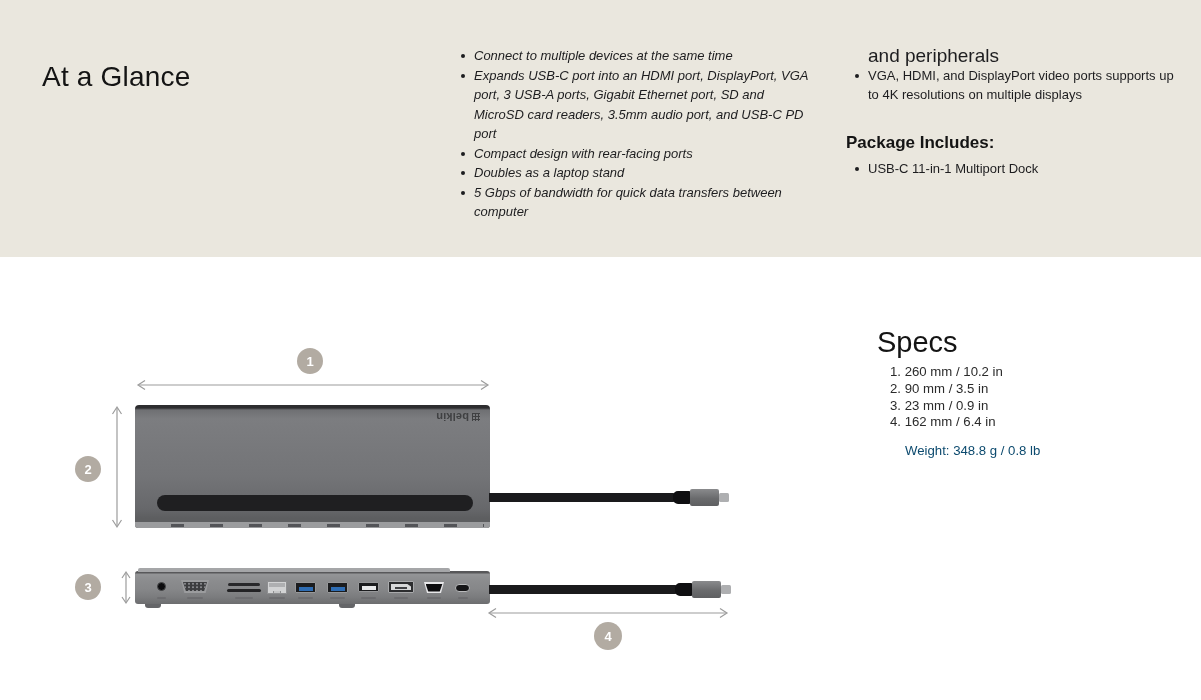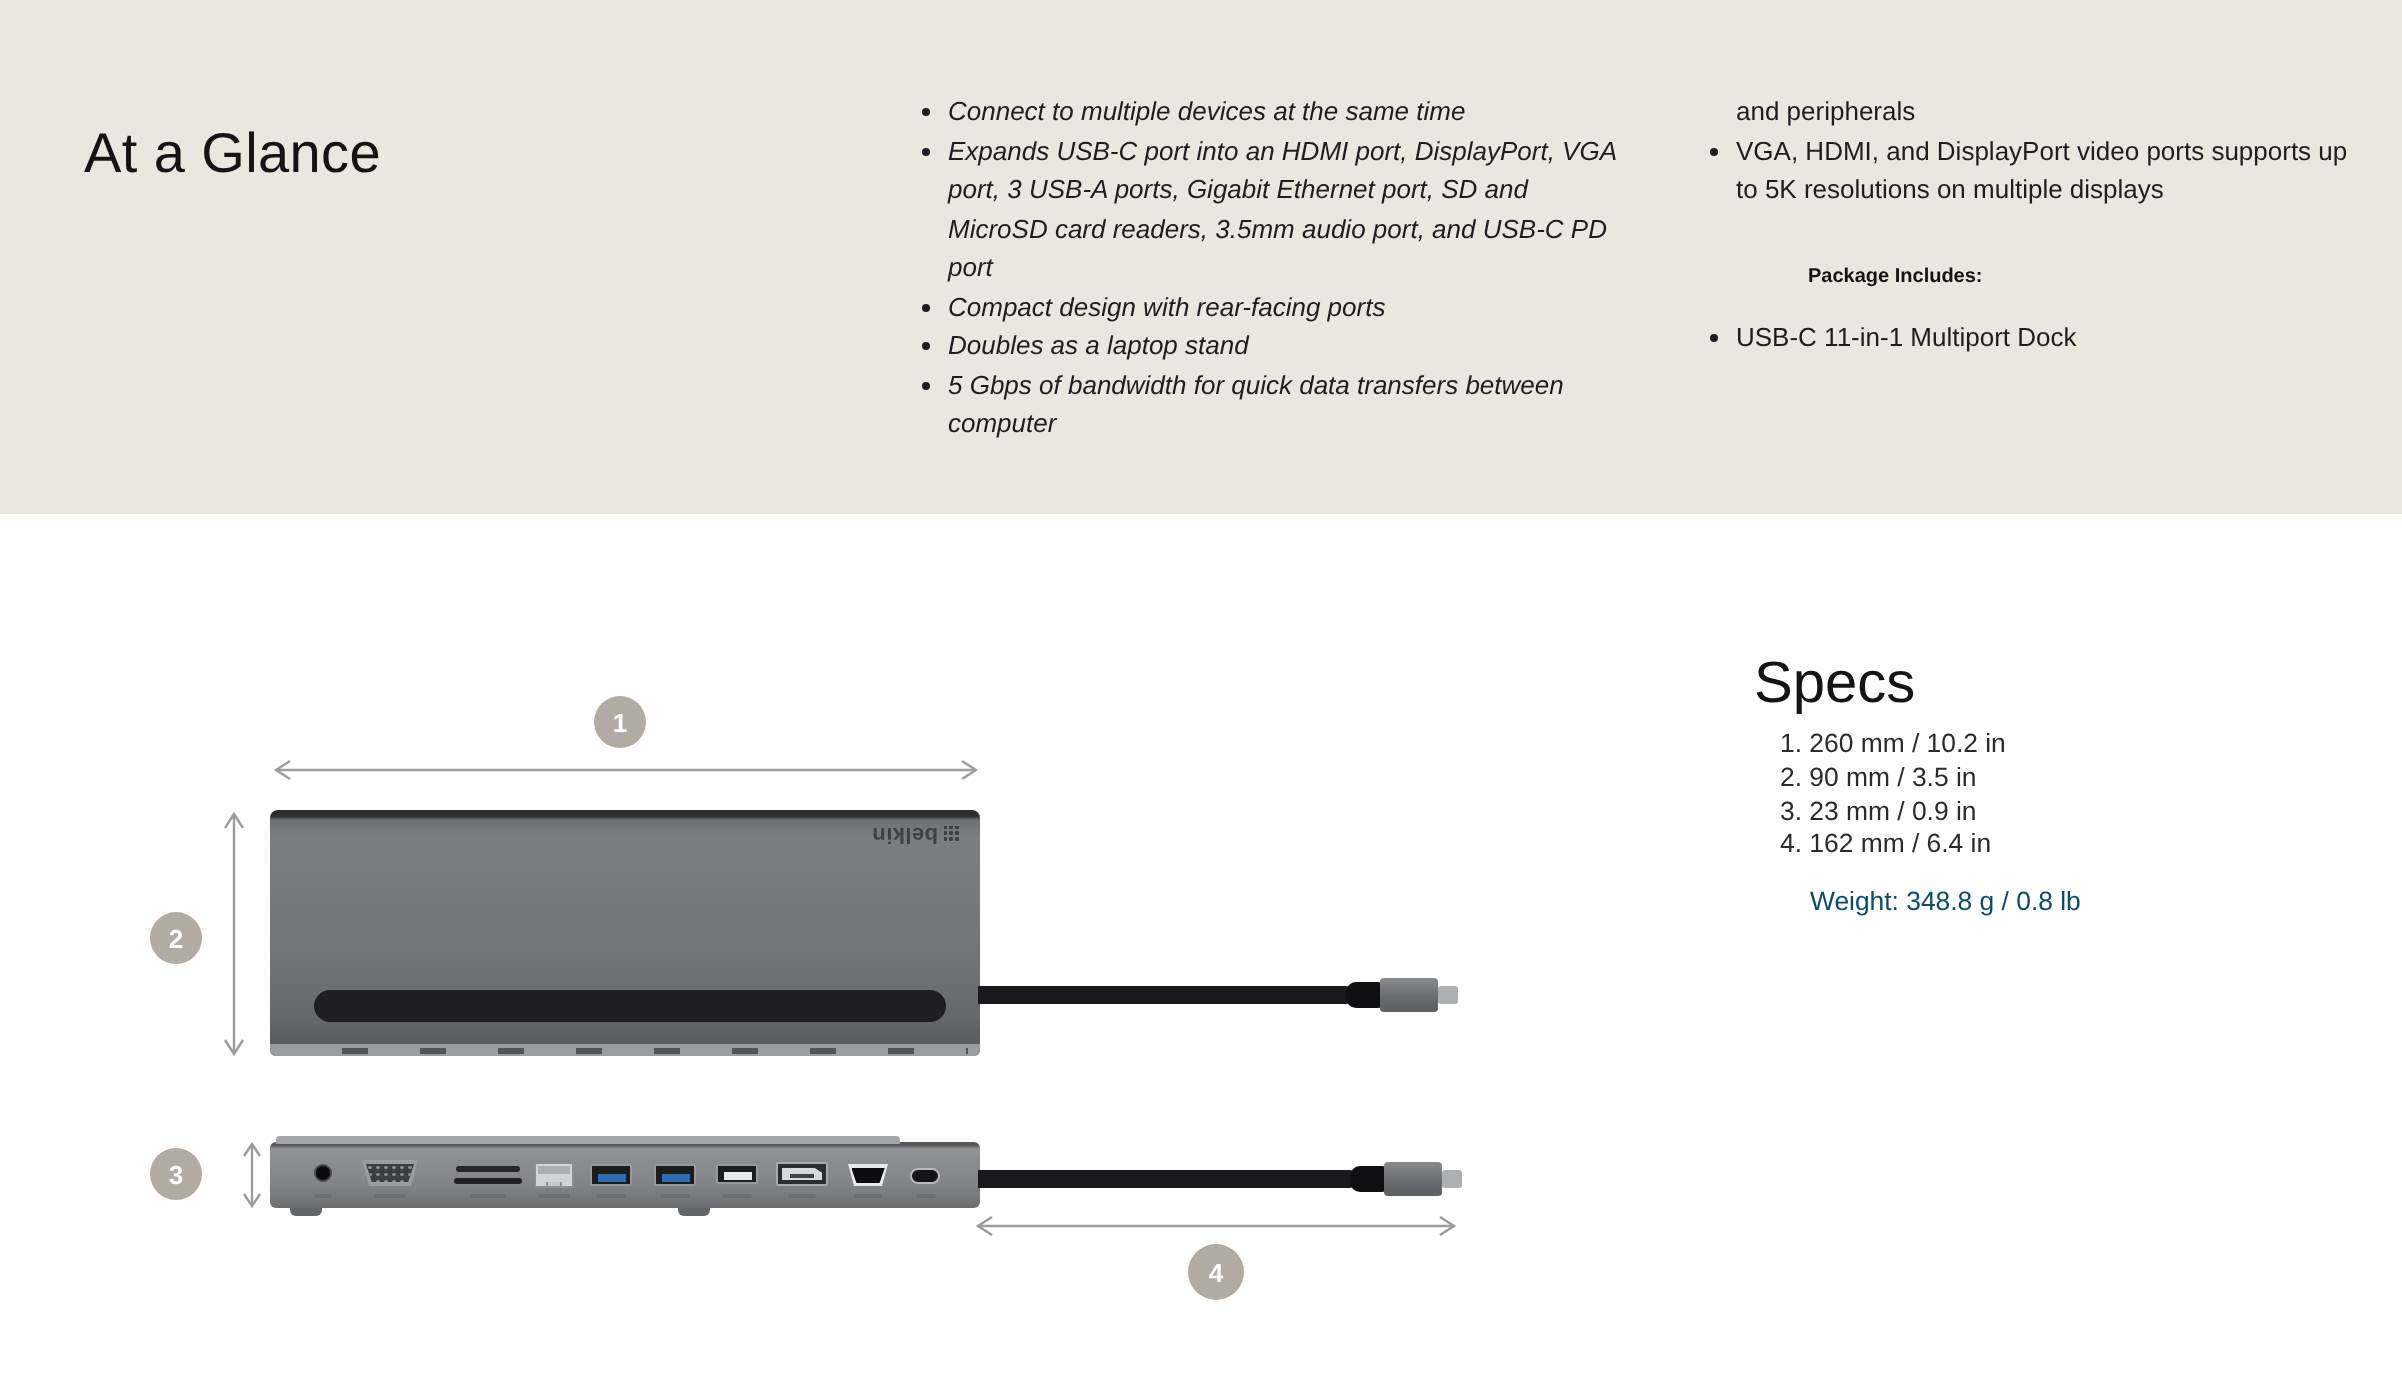--- a/index.html
+++ b/index.html
@@ -9,22 +9,22 @@
 
   
   .band { position:absolute; left:0; top:0; width:1201px; height:257px; background:#EAE7DE; }
   .glance-title { position:absolute; left:42px; top:61px; font-size:28px; font-weight:400; color:#141414; letter-spacing:.2px; }
 
   .blist { list-style:none; font-size:13px; line-height:19.5px; color:#1d1d1f; }
   .blist li { position:relative; padding-left:16px; }
   .blist li::before { content:""; position:absolute; left:3px; top:8px; width:4px; height:4px; border-radius:50%; background:#1d1d1f; }
   .col1 { position:absolute; left:458px; top:46px; width:358px;font-style:italic; }
   .col2 { position:absolute; left:852px; top:46px; width:334px; }
-  .cont-line { padding-left:16px; font-size:13px; line-height:19.5px; }
-  .pkg-label { position:absolute; left:904px; top:133px; font-size:10px; font-weight:700; color:#141414; }
+  .cont-line { padding-left:16px; font-size:19px; line-height:19.5px; }
+  .pkg-label { position:absolute; left:846px; top:133px; font-size:17px; font-weight:700; color:#141414; }
   .pkg-list { position:absolute; left:852px; top:159px; width:320px; }
 
   
   .specs-title { position:absolute; left:877px; top:326px; font-size:29px; font-weight:400; color:#141414;text-align:center; }
   .specs-list { position:absolute; left:890px; top:364px; list-style:none; font-size:13.2px; line-height:16.8px; color:#2b2b2b; }
   .specs-weight { position:absolute; left:905px; top:443px; font-size:13.2px; color:#0c4a6e; }
 
   
   .callout { position:absolute; width:26px; height:26px; border-radius:50%; background:#B2ABA2; color:#ffffff;
              font-size:13px; font-weight:600; display:flex; align-items:center; justify-content:center; }
@@ -105,21 +105,21 @@
       <li>Connect to multiple devices at the same time</li>
       <li>Expands USB-C port into an HDMI port, DisplayPort, VGA port, 3 USB-A ports, Gigabit Ethernet port, SD and MicroSD card readers, 3.5mm audio port, and USB-C PD port</li>
       <li>Compact design with rear-facing ports</li>
       <li>Doubles as a laptop stand</li>
       <li>5 Gbps of bandwidth for quick data transfers between computer</li>
     </ul>
 
     <div class="col2">
       <div class="cont-line">and peripherals</div>
       <ul class="blist">
-        <li>VGA, HDMI, and DisplayPort video ports supports up to 5K resolutions on multiple displays</li>
+        <li>VGA, HDMI, and DisplayPort video ports supports up to 4K resolutions on multiple displays</li>
       </ul>
     </div>
 
     <div class="pkg-label">Package Includes:</div>
     <ul class="blist pkg-list">
       <li>USB-C 11-in-1 Multiport Dock</li>
     </ul>
   </section>
 
   <h2 class="specs-title">Specs</h2>

